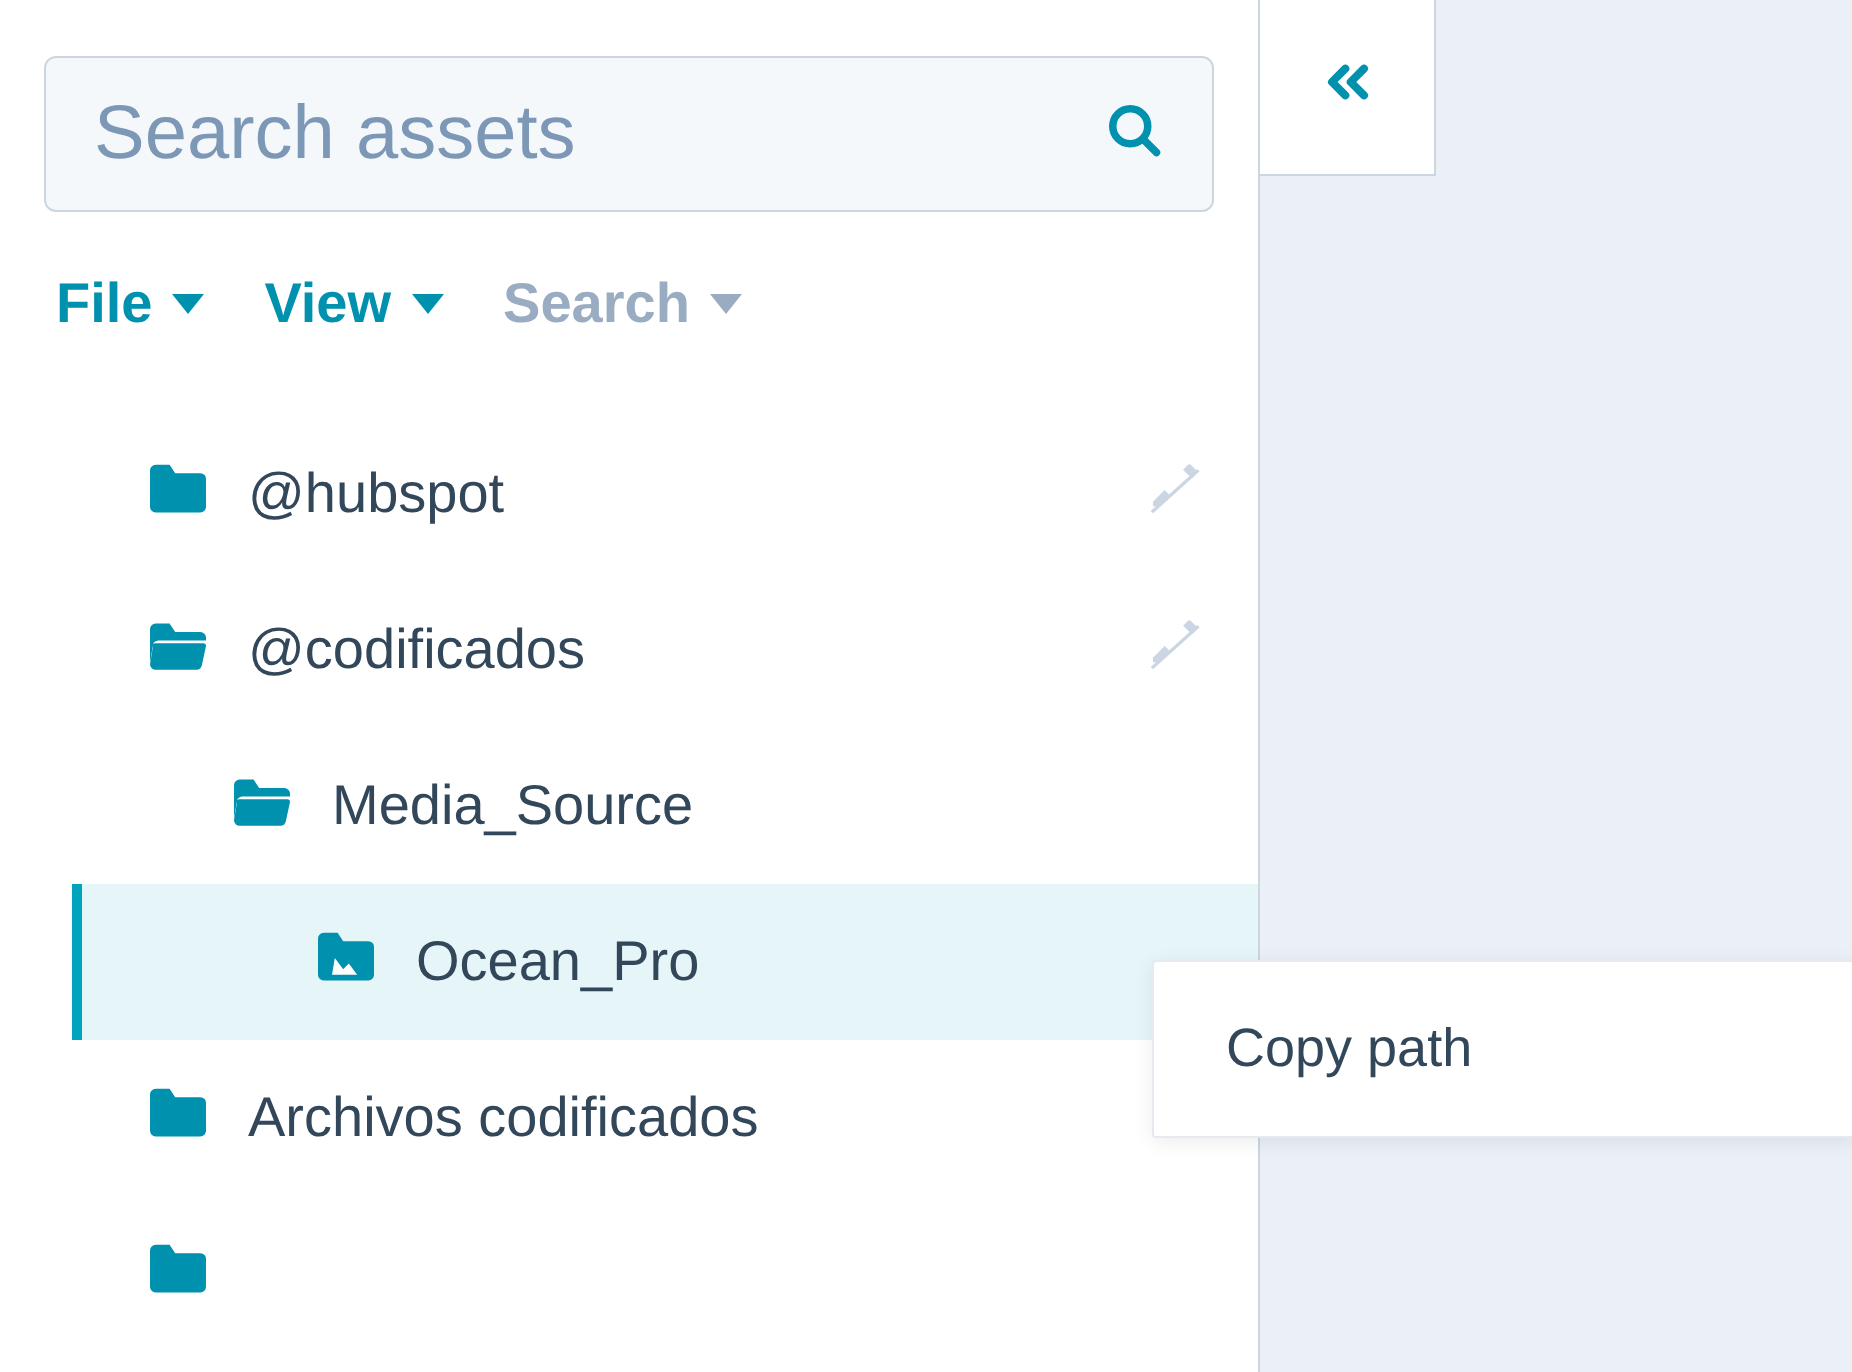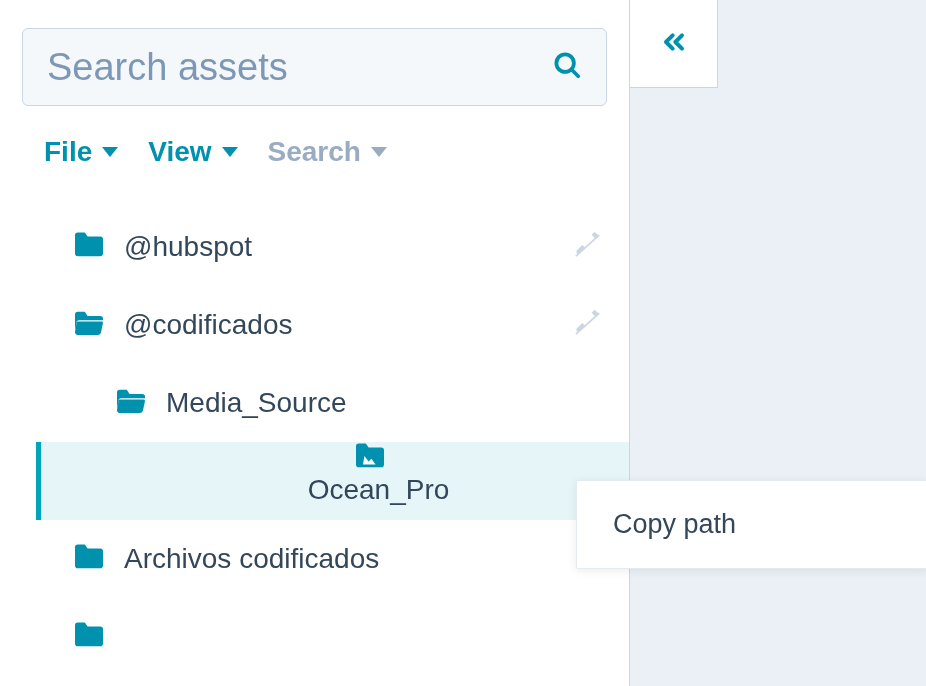--- a/index.html
+++ b/index.html
@@ -40,21 +40,20 @@
     outline: none;
   }
   .search-input::placeholder { color: #7c98b6; }
   .search-icon { color: #0091ae; }
   .menu-bar {
     display: flex;
     gap: 30px;
     padding: 20px 28px 20px 28px;
     font-size: 28px;
     font-weight: 600;
-    margin-left: 16px;
   }
   .menu-item {
     display: flex;
     align-items: center;
     gap: 10px;
     color: #0091ae;
     cursor: pointer;
   }
   .menu-item.disabled { color: #99acc2; cursor: default; }
   .caret {
@@ -72,21 +71,20 @@
     height: 78px;
     padding: 0 28px 0 36px;
     cursor: pointer;
     position: relative;
     margin-left: 36px;
   }
   .tree-row.level1 { padding-left: 78px; }
   .tree-row.level2 { padding-left: 120px; }
   .tree-row.selected {
     background: #e5f5f8;
-    flex-direction: column;
   }
   .tree-row.selected::before {
     content: "";
     position: absolute;
     left: 0; top: 0; bottom: 0;
     width: 5px;
     background: #00a4bd;
   }
   .folder-icon { color: #0091ae; margin-right: 18px; flex-shrink: 0; }
   .tree-label {

